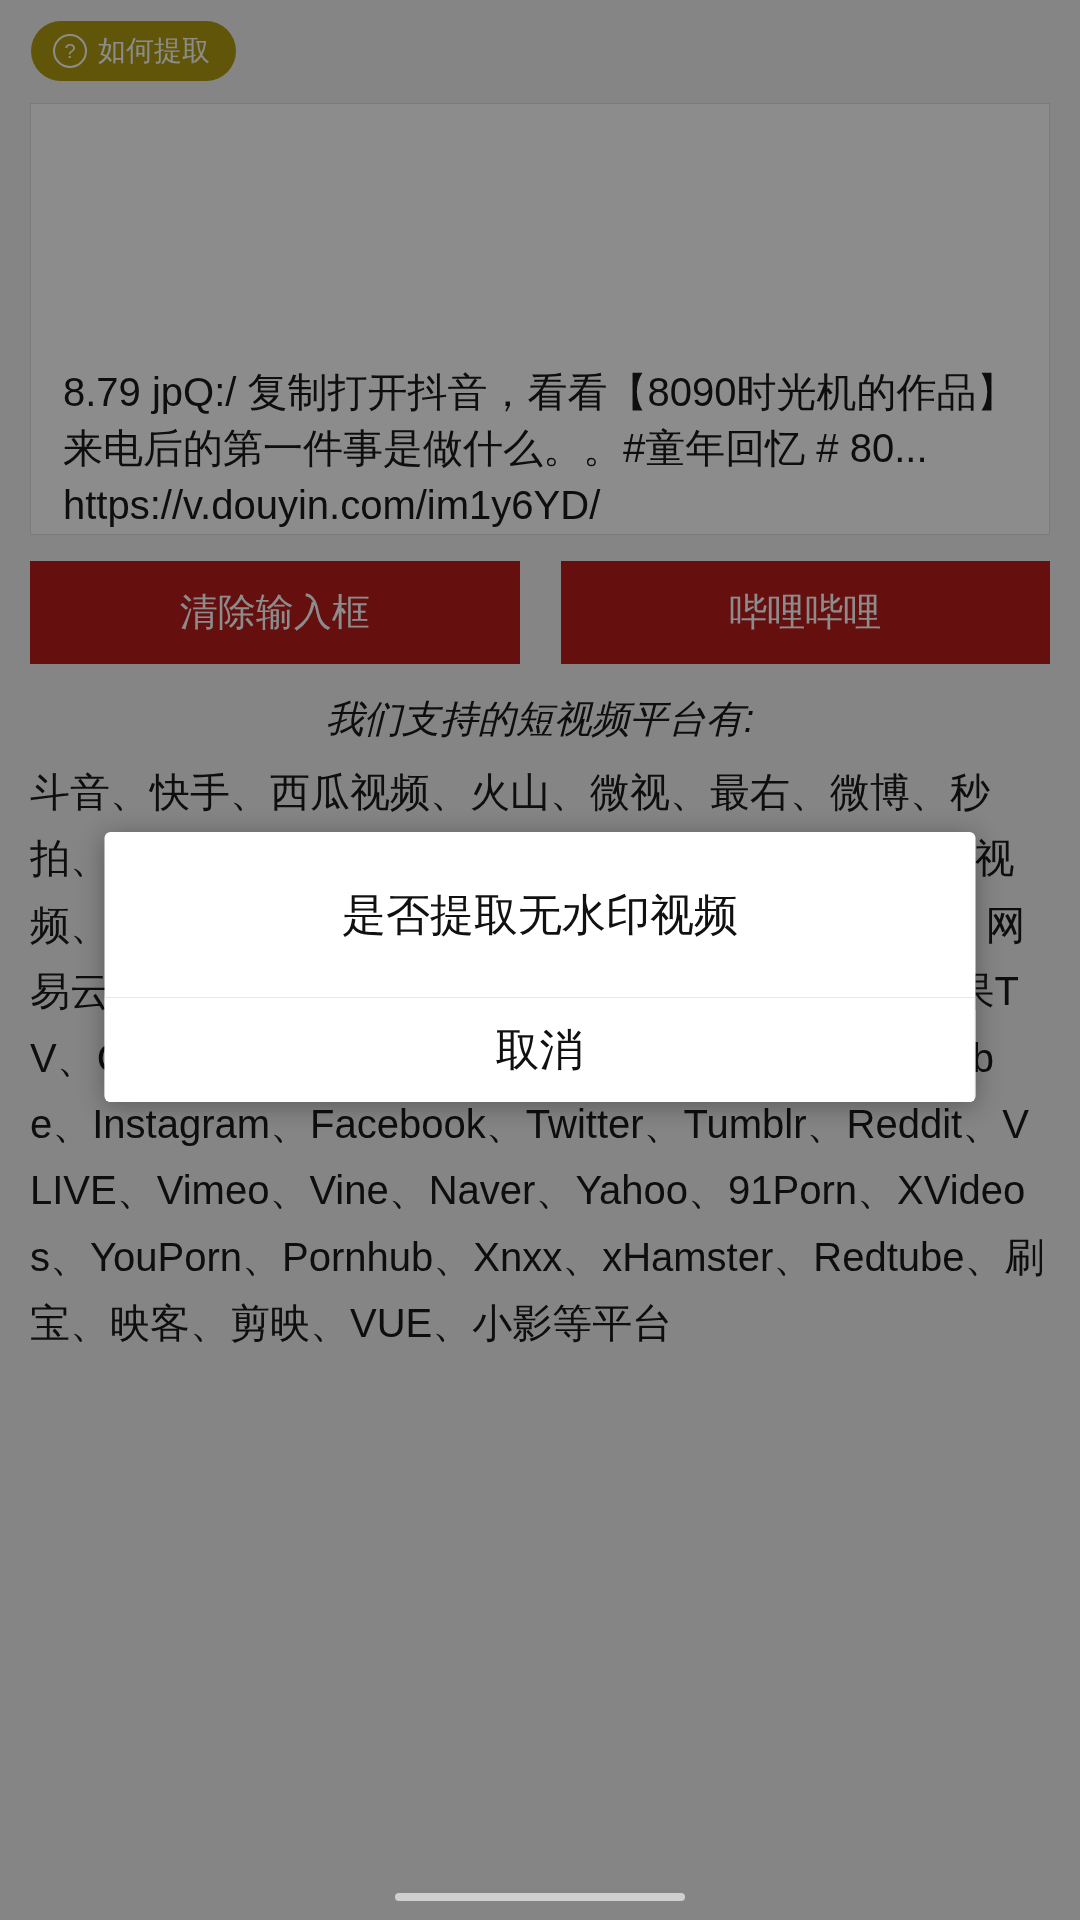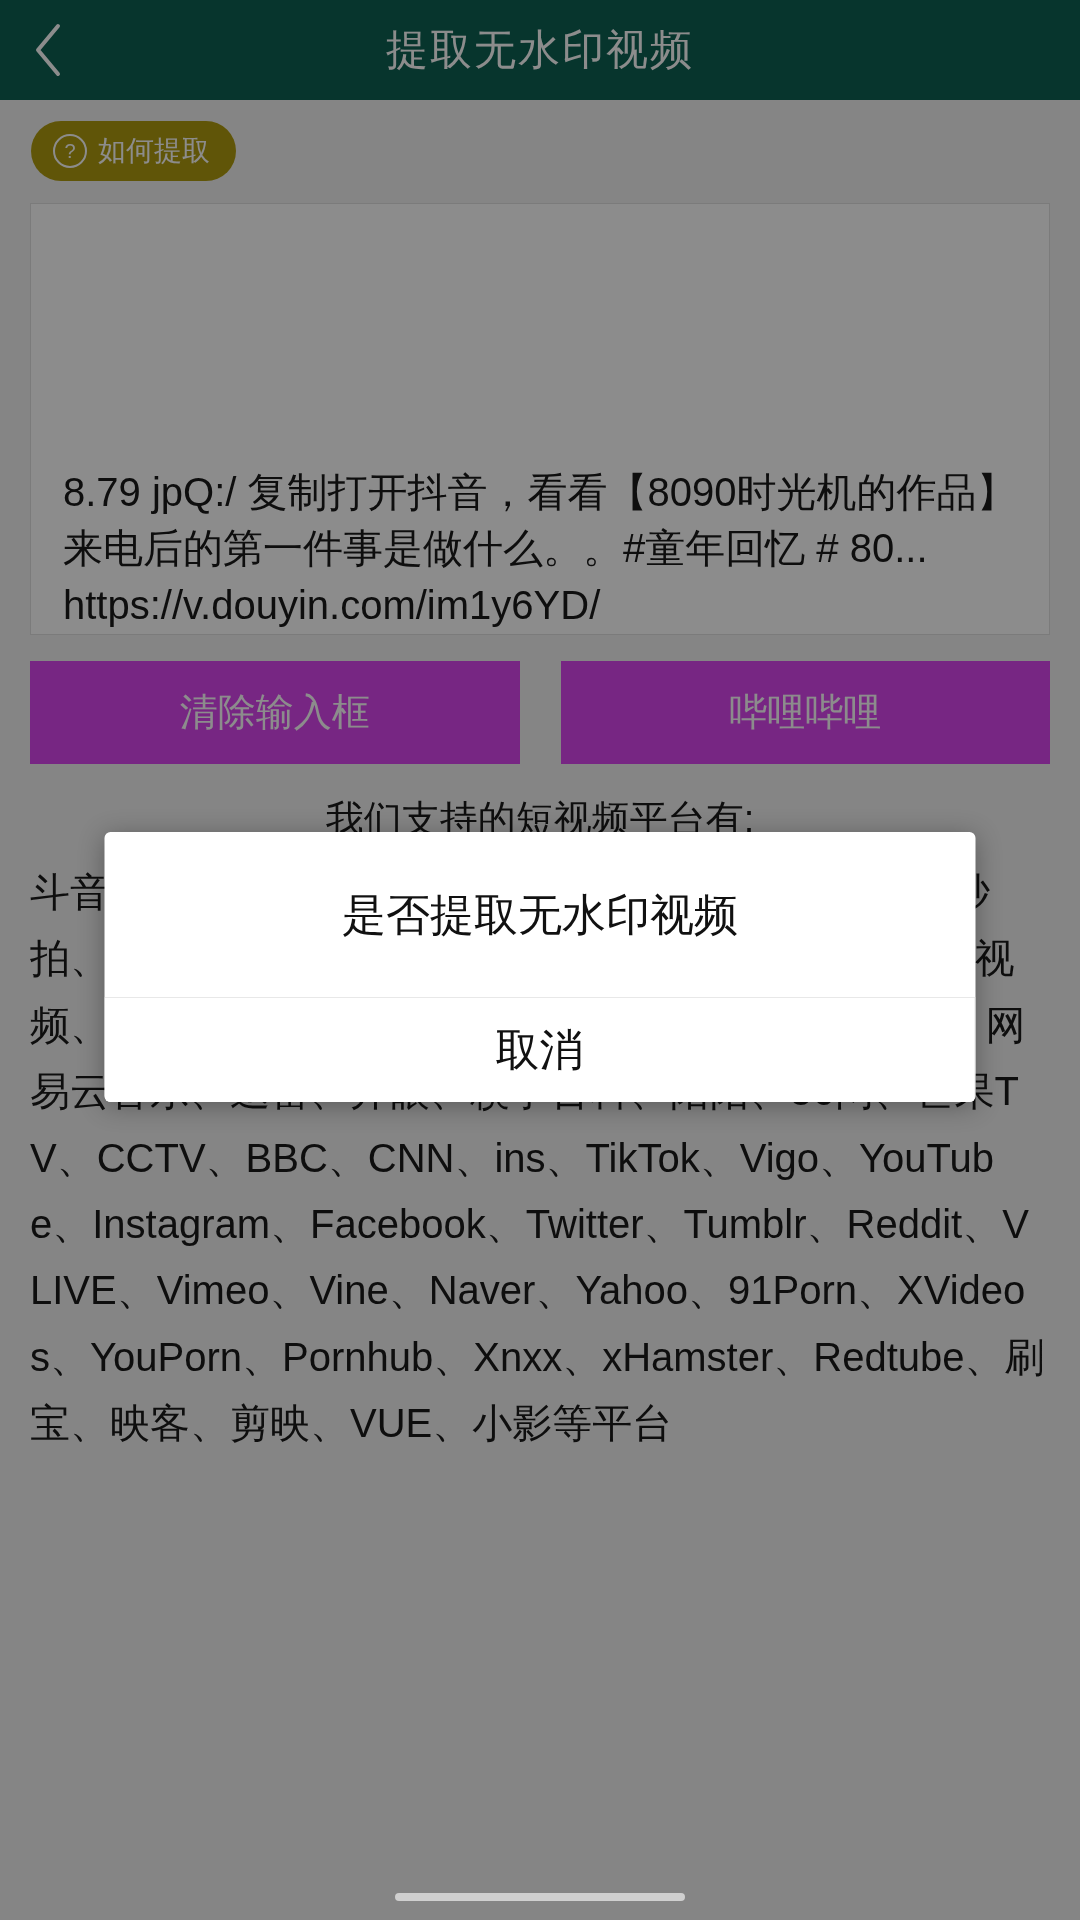--- a/index.html
+++ b/index.html
@@ -109,37 +109,38 @@
 
   
   .actions {
     display: flex;
     margin: 26px 30px 0 30px;
     gap: 41px;
   }
   .action-btn {
     flex: 1 1 0;
     height: 103px;
-    background: #d946ef;
+    background: #b91c1c;
     color: #ffffff;
     font-size: 38px;
     display: flex;
     align-items: center;
     justify-content: center;
     border: none;
     font-family: inherit;
     padding: 0;
   }
 
   
   .platforms-title {
     text-align: center;
     font-size: 38px;
     color: #1a1a1a;
     margin: 30px 0 0 0;
+    font-style: italic;
   }
   .platforms-body {
     margin: 14px 30px 0 30px;
     font-size: 40px;
     line-height: 1.66;
     color: #1a1a1a;
     word-break: break-all;
   }
 
   
@@ -206,30 +207,20 @@
     height: 8px;
     border-radius: 4px;
     background: #cfcfcf;
   }
 </style>
 </head>
 <body>
 
 <div id="app-screen">
 
-  <div class="header">
-    <div class="back-chevron">
-      <span>
-        <svg width="34" height="56" viewBox="0 0 34 56" fill="none">
-          <path d="M27 4 L7 28 L27 52" stroke="#ffffff" stroke-width="4" stroke-linecap="round" stroke-linejoin="round"></path>
-        </svg>
-      </span>
-    </div>
-    <div class="header-title">提取无水印视频</div>
-  </div>
 
   <div class="content">
 
     
     <div class="help-pill">
       <span class="help-qmark">?</span>
       <span>如何提取</span>
     </div>
 
     

